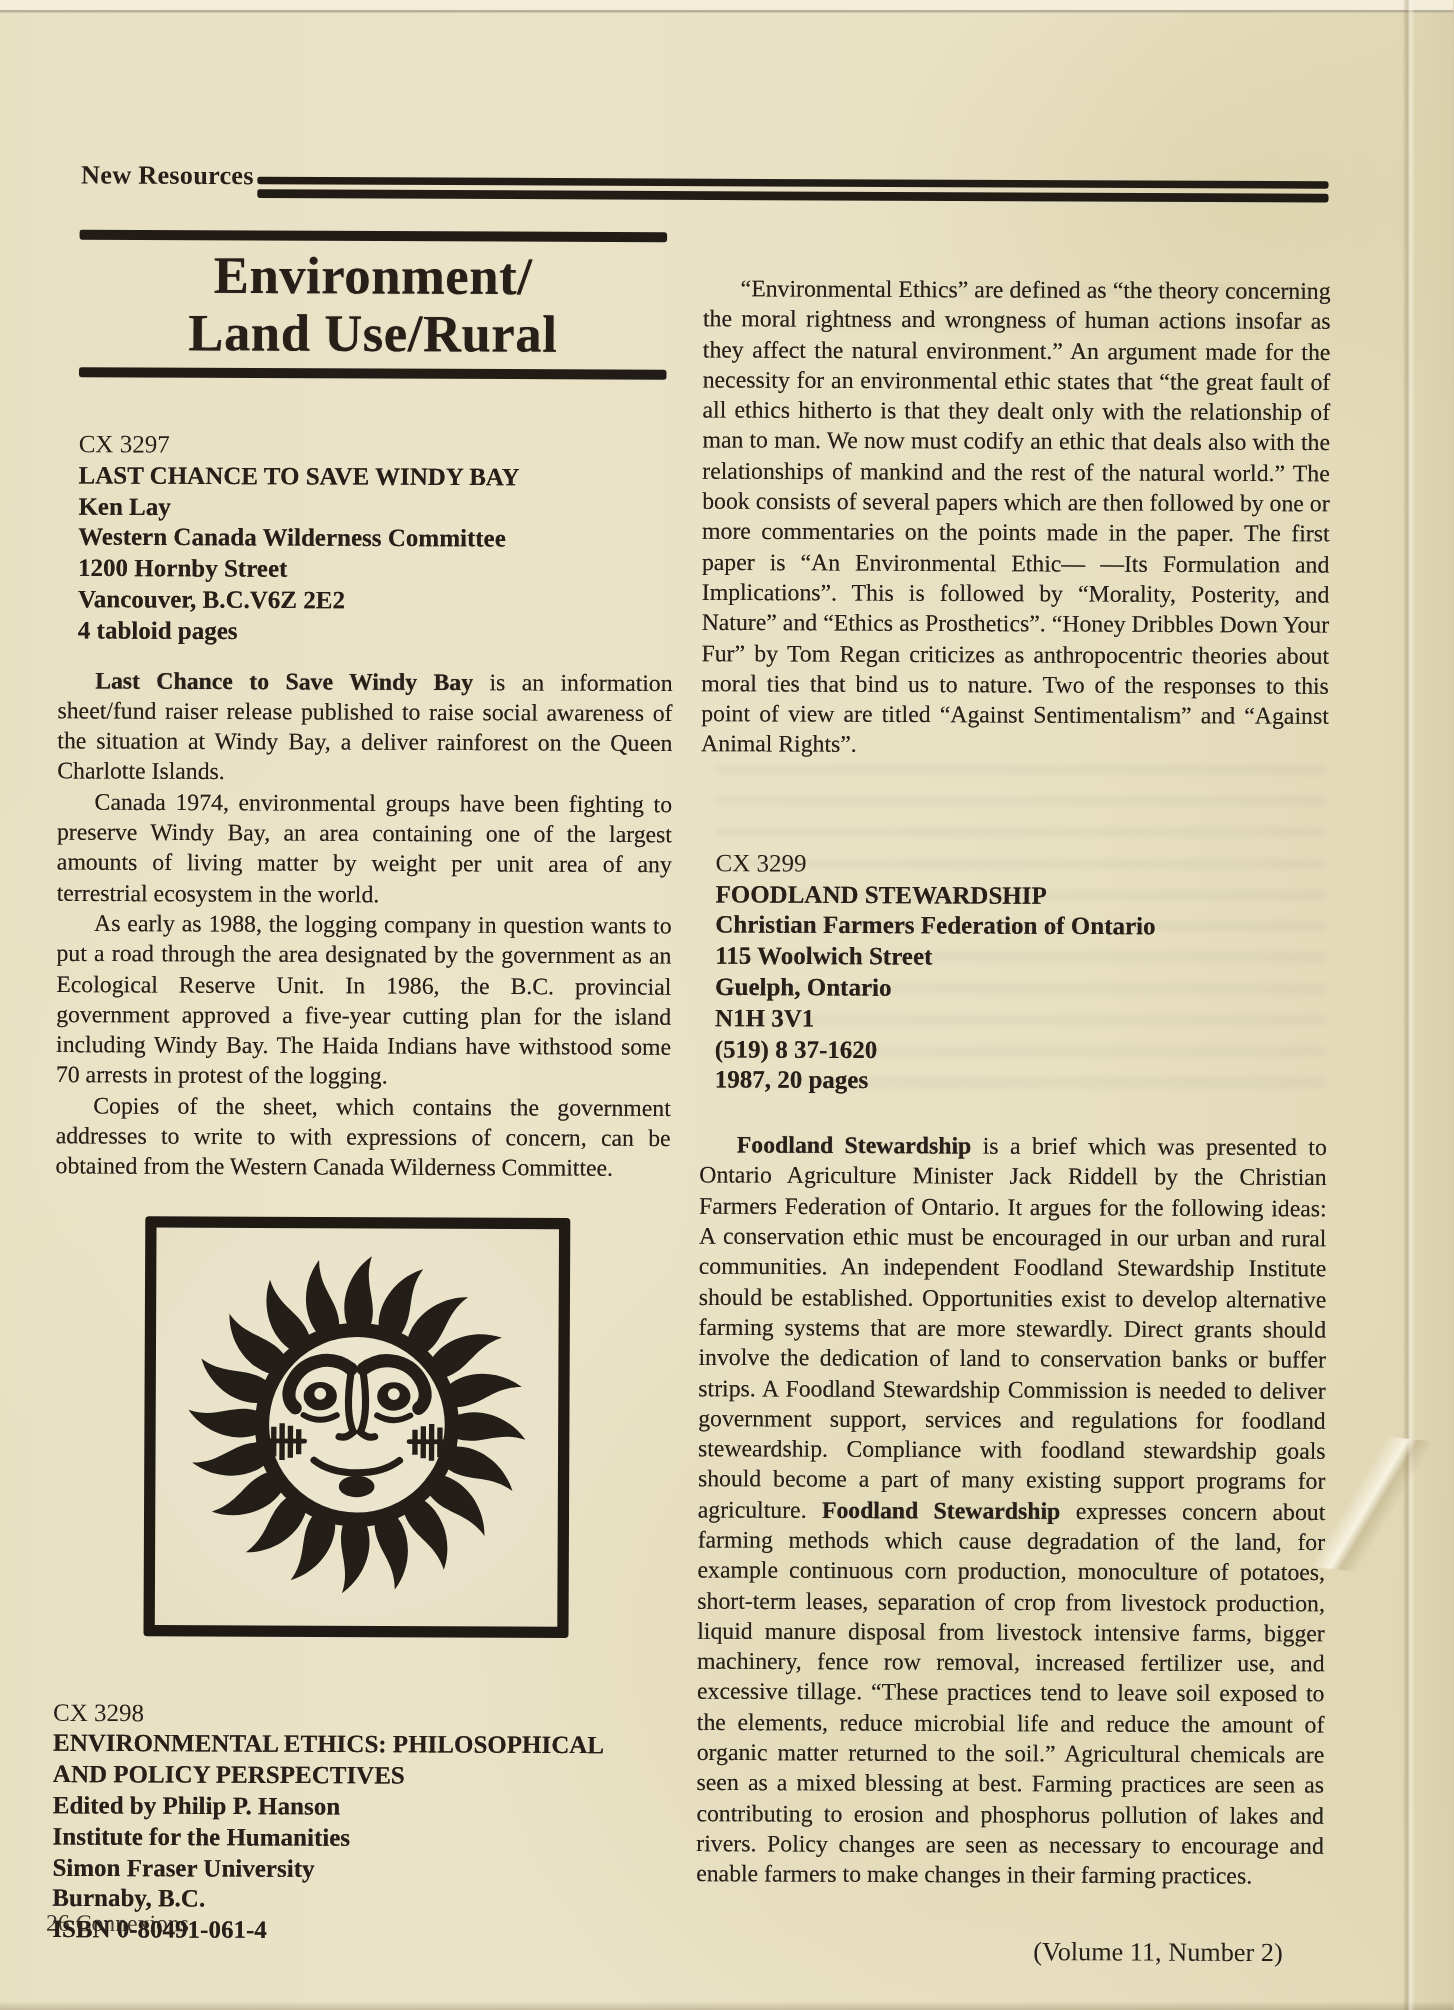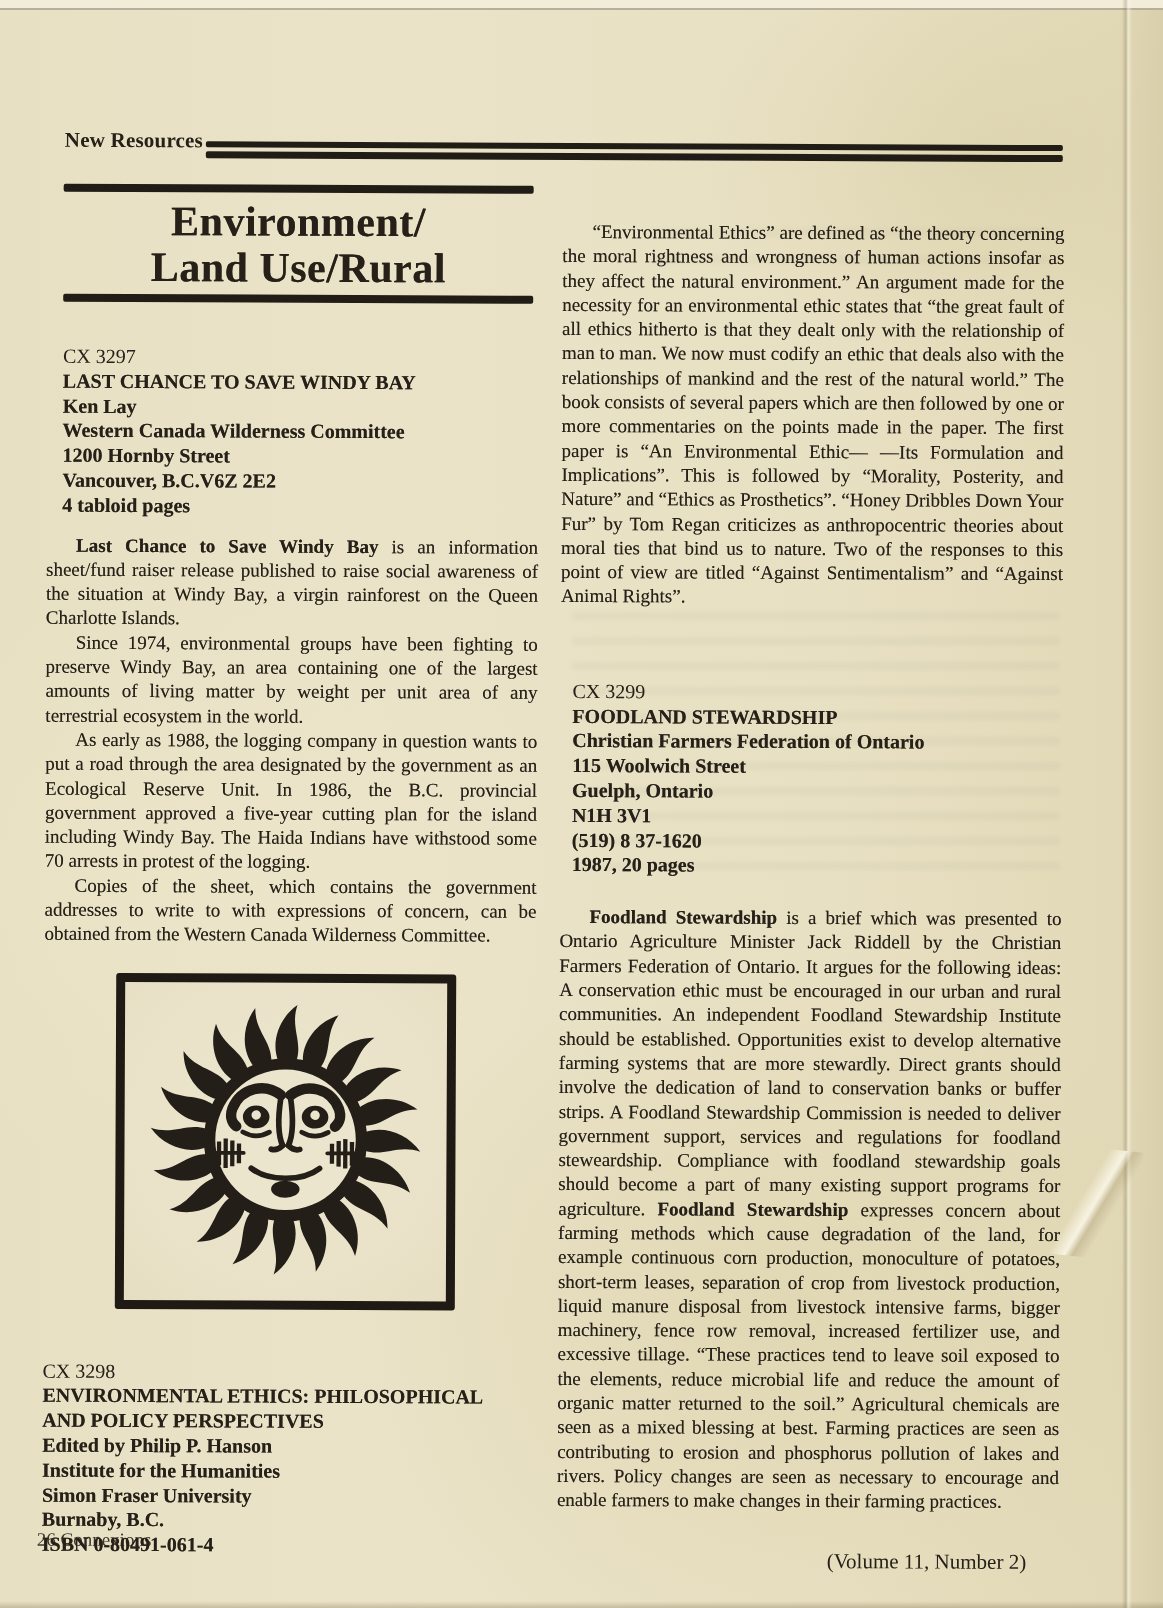--- a/index.html
+++ b/index.html
@@ -93,22 +93,22 @@
         <div class="code">CX 3297</div>
         <div class="bold">LAST CHANCE TO SAVE WINDY BAY</div>
         <div class="bold">Ken Lay</div>
         <div class="bold">Western Canada Wilderness Committee</div>
         <div class="bold">1200 Hornby Street</div>
         <div class="bold">Vancouver, B.C.V6Z 2E2</div>
         <div class="bold">4 tabloid pages</div>
       </div>
 
       <div class="article mt-16">
-          <p><b>Last Chance to Save Windy Bay</b><span> is an information sheet/fund raiser release published to raise social awareness of the situation at Windy Bay, a virgin rainforest on the Queen Charlotte Islands.</span></p>
-          <p><span>Since 1974, environmental groups have been fighting to preserve Windy Bay, an area containing one of the largest amounts of living matter by weight per unit area of any terrestrial ecosystem in the world.</span></p>
+          <p><b>Last Chance to Save Windy Bay</b><span> is an information sheet/fund raiser release published to raise social awareness of the situation at Windy Bay, a deliver rainforest on the Queen Charlotte Islands.</span></p>
+          <p><span>Canada 1974, environmental groups have been fighting to preserve Windy Bay, an area containing one of the largest amounts of living matter by weight per unit area of any terrestrial ecosystem in the world.</span></p>
           <p><span>As early as 1988, the logging company in question wants to put a road through the area designated by the government as an Ecological Reserve Unit. In 1986, the B.C. provincial government approved a five-year cutting plan for the island including Windy Bay. The Haida Indians have withstood some 70 arrests in protest of the logging.</span></p>
           <p><span>Copies of the sheet, which contains the government addresses to write to with expressions of concern, can be obtained from the Western Canada Wilderness Committee.</span></p>
         </div>
 
       <div class="sun-box">
         <svg width="304" height="300" viewBox="0 0 320 316">
           <defs>
             <path id="fl" d="M 11 -83 C 18 -104 4 -118 12 -142 C -8 -128 -16 -102 -8 -83 Q 2 -74 11 -83 Z"></path>
           </defs>
           <g fill="#231e17">

